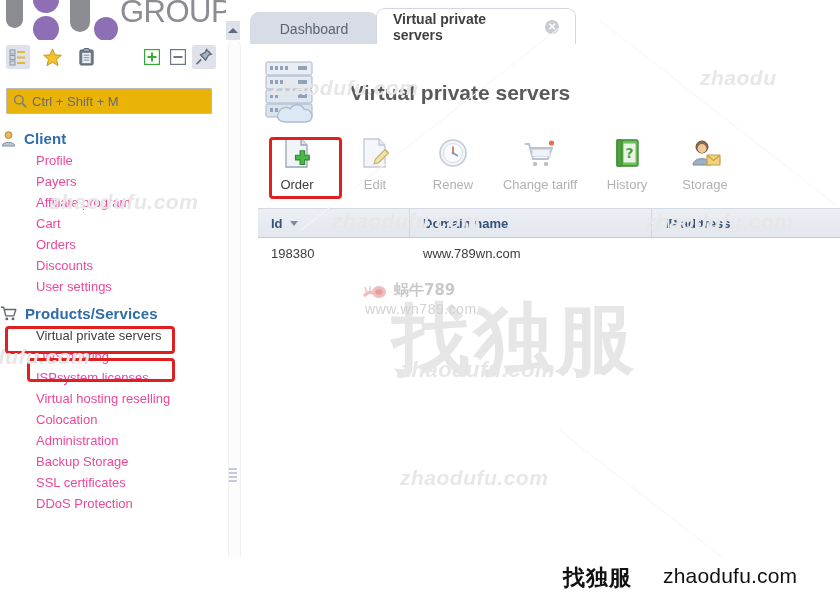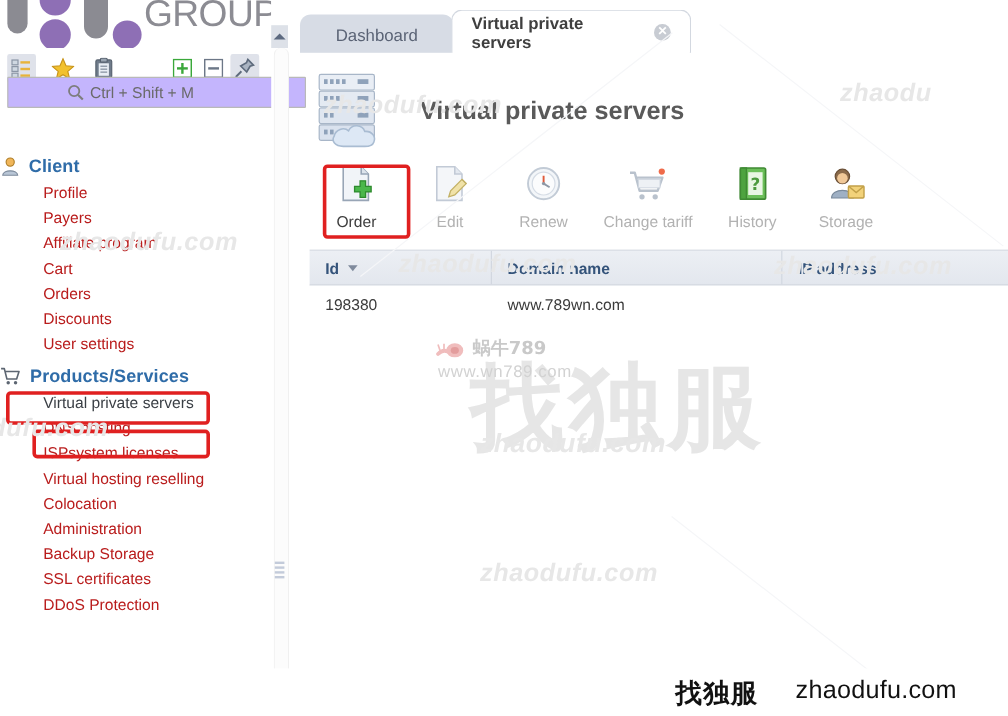--- a/index.html
+++ b/index.html
@@ -43,26 +43,26 @@
   }
   .tb-icon {
     position: absolute; top: 1px;
     width: 24px; height: 24px;
     border-radius: 2px;
     display: flex; align-items: center; justify-content: center;
   }
   .tb-icon.pressed { background: #dfe2ea; }
 
   .search-box {
-    position: absolute; left: 6px; top: 64px;
+    position: absolute; left: 6px; top: 88px;
     width: 204px; height: 24px;
     border: 1px solid #b9b9b9;
-    background: #c4b5fd;
+    background: #eab308;
     border-radius: 1px;
-    display: flex; align-items: center; padding-left: 43px;
+    display: flex; align-items: center;
   }
   .search-box .mag { margin: 0 5px 0 6px; }
   .search-box input {
     border: 0; outline: 0; background: transparent;
     font-family: "Liberation Sans", sans-serif;
     font-size: 13px; color: #444;
     width: 160px; padding: 0;
   }
   .search-box input::placeholder { color: #6a6a6a; opacity: 1; }
 
@@ -72,21 +72,21 @@
     height: 24px; 
     position: relative;
   }
   .nav-group-head .ghead-label {
     font-size: 15px; font-weight: bold; color: #2f6ca8;
     margin-left: 7px; letter-spacing: .1px;
   }
   .nav-item {
     height: 21px; line-height: 21px;
     padding-left: 36px;
-    font-size: 13px; color: #b91c1c;
+    font-size: 13px; color: #ec4899;
     white-space: nowrap;
     position: relative;
   }
   .nav-item.is-current { color: #3a3f45; }
 
   
   .redbox {
     position: absolute;
     border: 3px solid #e02020;
     border-radius: 4px;

